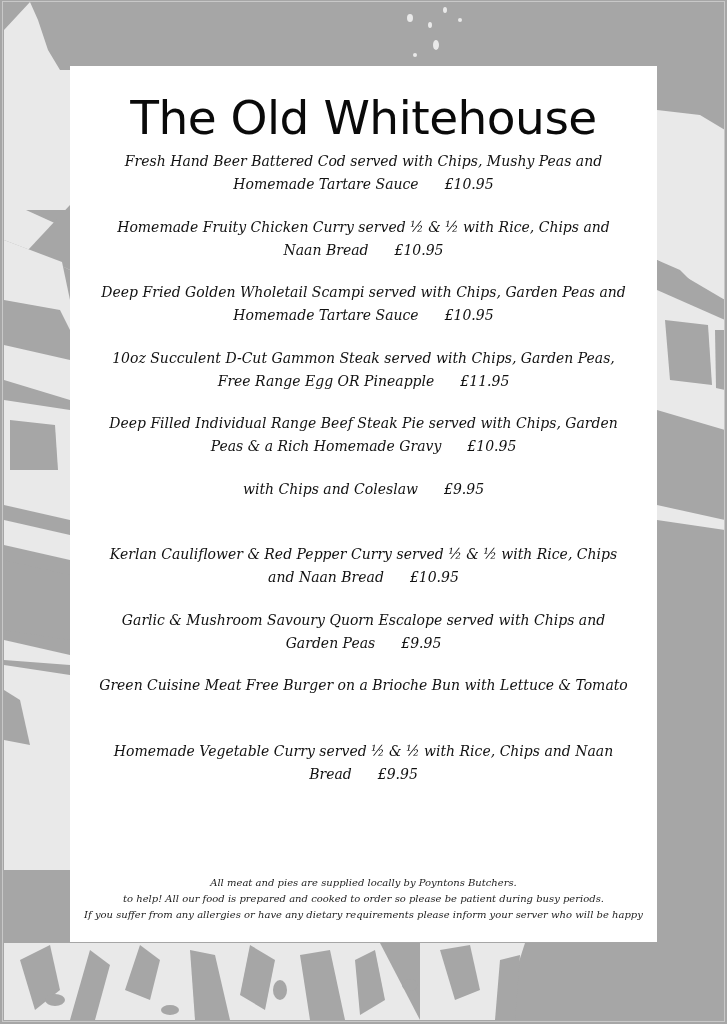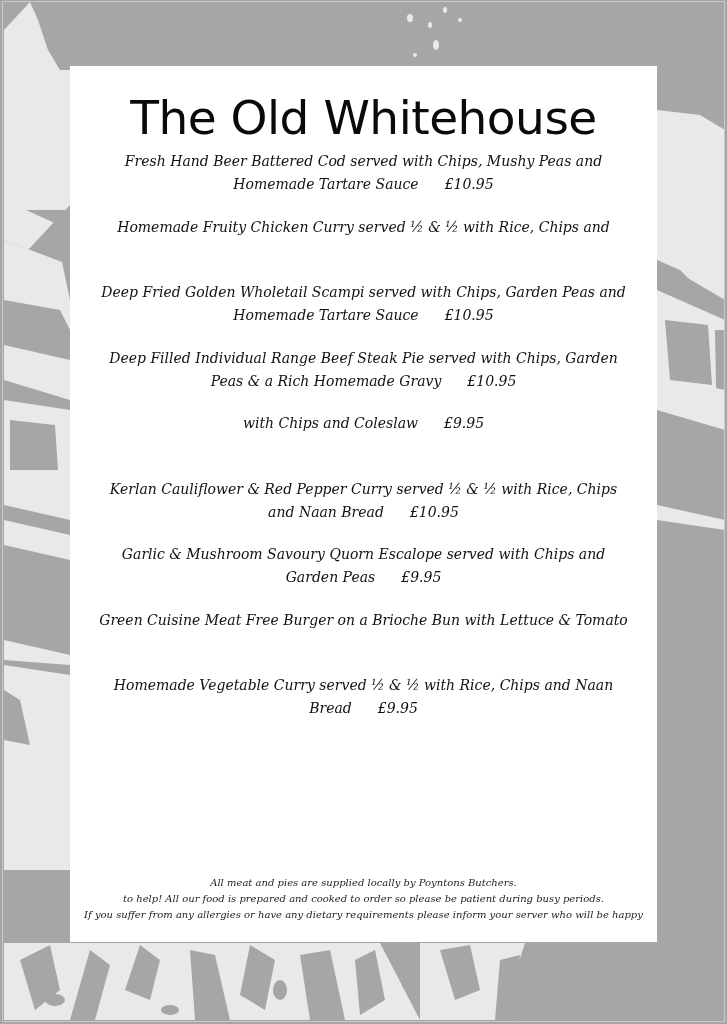--- a/index.html
+++ b/index.html
@@ -146,24 +146,29 @@
 <div class="panel">
   <h1 class="title">The Old Whitehouse</h1>
 
   <div class="items">
     <div class="item">
       <span class="line">Fresh Hand Beer Battered Cod served with Chips, Mushy Peas and</span>
       <span class="line"><span>Homemade Tartare Sauce</span><span class="price">£10.95</span></span>
     </div>
     <div class="item">
       <span class="line">Homemade Fruity Chicken Curry served ½ &amp; ½ with Rice, Chips and</span>
+      <span class="line"><span>Naan Bread</span><span class="price">£10.95</span></span>
     </div>
     <div class="item">
       <span class="line">Deep Fried Golden Wholetail Scampi served with Chips, Garden Peas and</span>
       <span class="line"><span>Homemade Tartare Sauce</span><span class="price">£10.95</span></span>
+    </div>
+    <div class="item">
+      <span class="line">10oz Succulent D-Cut Gammon Steak served with Chips, Garden Peas,</span>
+      <span class="line"><span>Free Range Egg OR Pineapple</span><span class="price">£11.95</span></span>
     </div>
     <div class="item">
       <span class="line">Deep Filled Individual Range Beef Steak Pie served with Chips, Garden</span>
       <span class="line"><span>Peas &amp; a Rich Homemade Gravy</span><span class="price">£10.95</span></span>
     </div>
     <div class="item">
       <span class="line"><span>with Chips and Coleslaw</span><span class="price">£9.95</span></span>
     </div>
     <div class="item">
       <span class="line">Kerlan Cauliflower &amp; Red Pepper Curry served ½ &amp; ½ with Rice, Chips</span>

